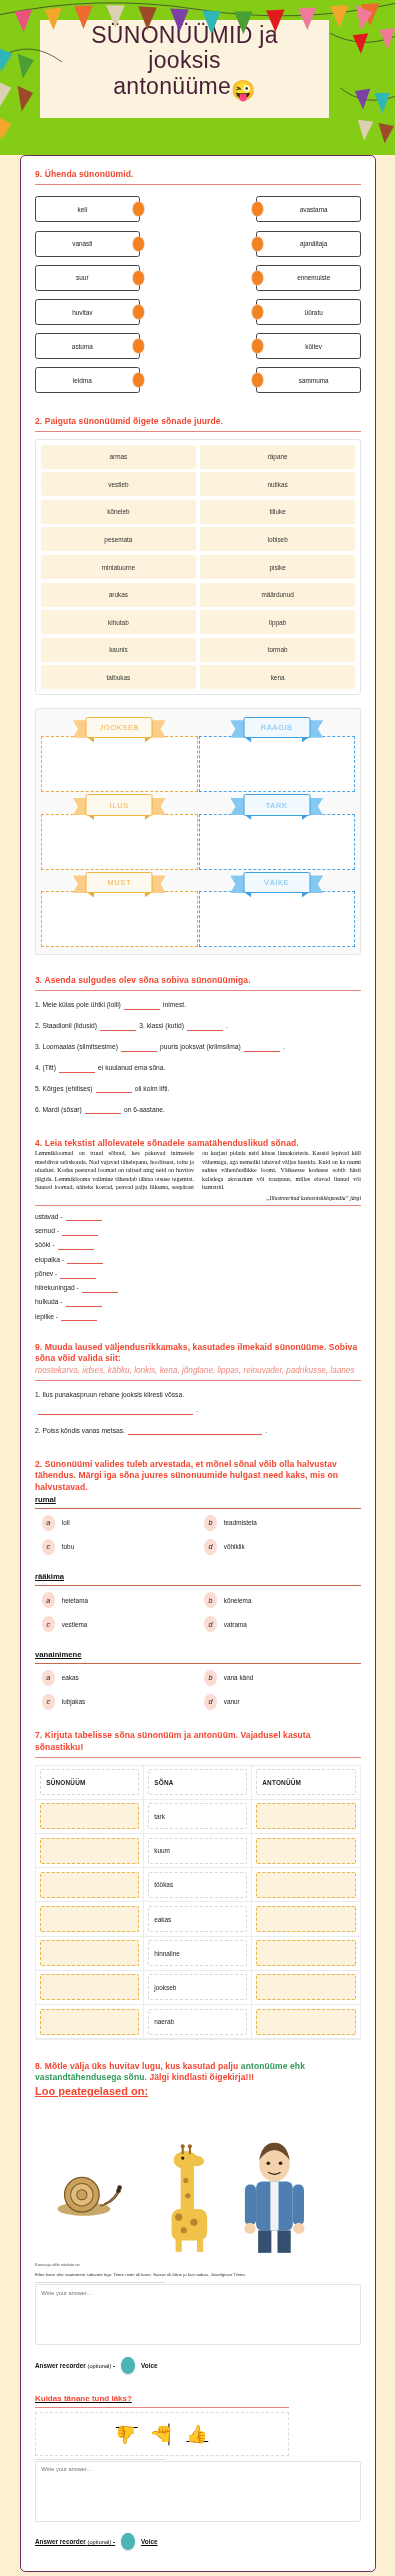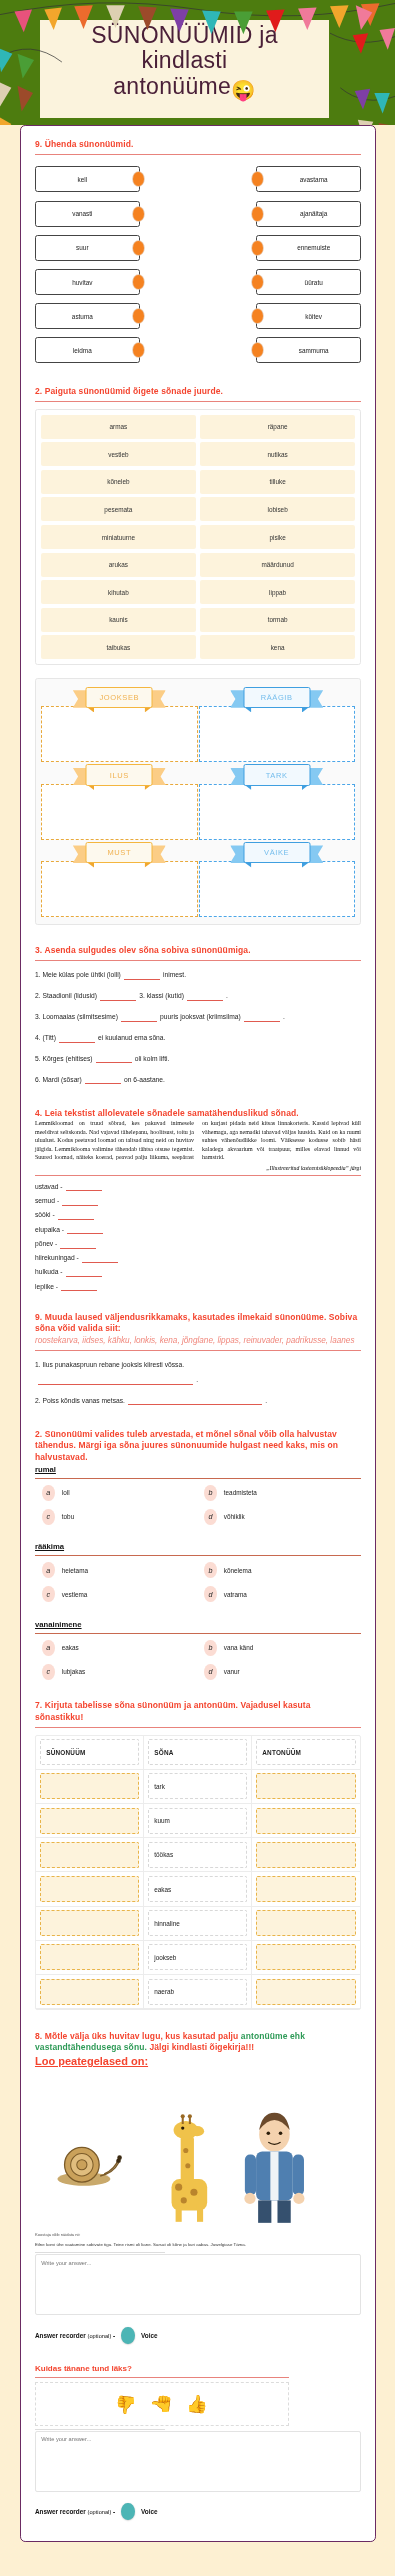--- a/index.html
+++ b/index.html
@@ -6,22 +6,22 @@
   body {
     width: 396px;
     background: #fdf0d2;
     font-family: "Liberation Sans", sans-serif;
     position: relative;
   }
 
   
   .header {
     position: relative;
-    height: 125px;
-    background: #4d7c0f;
+    height: 155px;
+    background: #84cc16;
     overflow: hidden;
   }
   .title-card {
     position: absolute;
     left: 40px;
     top: 19.6px;
     width: 289px;
     text-align: center;
     background: #fbf3dd;
     padding: 3.1px 5.2px 15.5px;
@@ -54,21 +54,21 @@
   h2.q {
     color: #f4452f;
     font-size: 8.5px;
     font-weight: bold;
     line-height: 1.32;
     letter-spacing: 0.1px;
   }
   h2.q .green { color: #2e9a57; }
   .rule { border: 0; border-top: 0.7px solid #e8837c; margin: 3.6px 0 7.2px; }
   .sec { margin-bottom: 20.6px; }
-  .sec:last-child { margin-bottom: 3.1px; }
+  .sec:last-child { margin-bottom: 3.1px; text-decoration: underline; }
 
   
   .match-grid { display: flex; flex-direction: column; gap: 8.2px; padding: 4.1px 0 2.1px; }
   .match-row { display: flex; justify-content: space-between; }
   .match-cell {
     width: 105px; height: 26px;
     border: 0.5px solid #444; border-radius: 2.6px;
     display: flex; align-items: center; position: relative;
     font-size: 6.4px; color: #222;
   }
@@ -223,21 +223,21 @@
   .thumb { transform: scaleX(1); }
   .thumb.mid { transform: rotate(-90deg); }
   .thumb.down { transform: rotate(180deg); }
 </style>
 </head>
 <body>
 
 <div class="header">
   <div class="title-card">
     <div class="line">SÜNONÜÜMID ja</div>
-    <div class="line">kindlasti</div>
+    <div class="line">jooksis</div>
     <div class="line l3">
       <span>antonüüme</span><span class="emoji">😜</span>
     </div>
   </div>
   <svg class="bunting" viewBox="0 0 768 300">
     <path d="M0 28 Q190 -12 384 18 Q578 48 768 6" stroke="#333" stroke-width="1.4" fill="none"></path>
     <path d="M-4 112 Q60 74 120 120" stroke="#333" stroke-width="1.4" fill="none"></path>
     <path d="M640 64 Q700 96 768 70" stroke="#333" stroke-width="1.4" fill="none"></path>
     <path d="M660 170 Q706 208 768 186" stroke="#333" stroke-width="1.4" fill="none"></path>
     <g>

